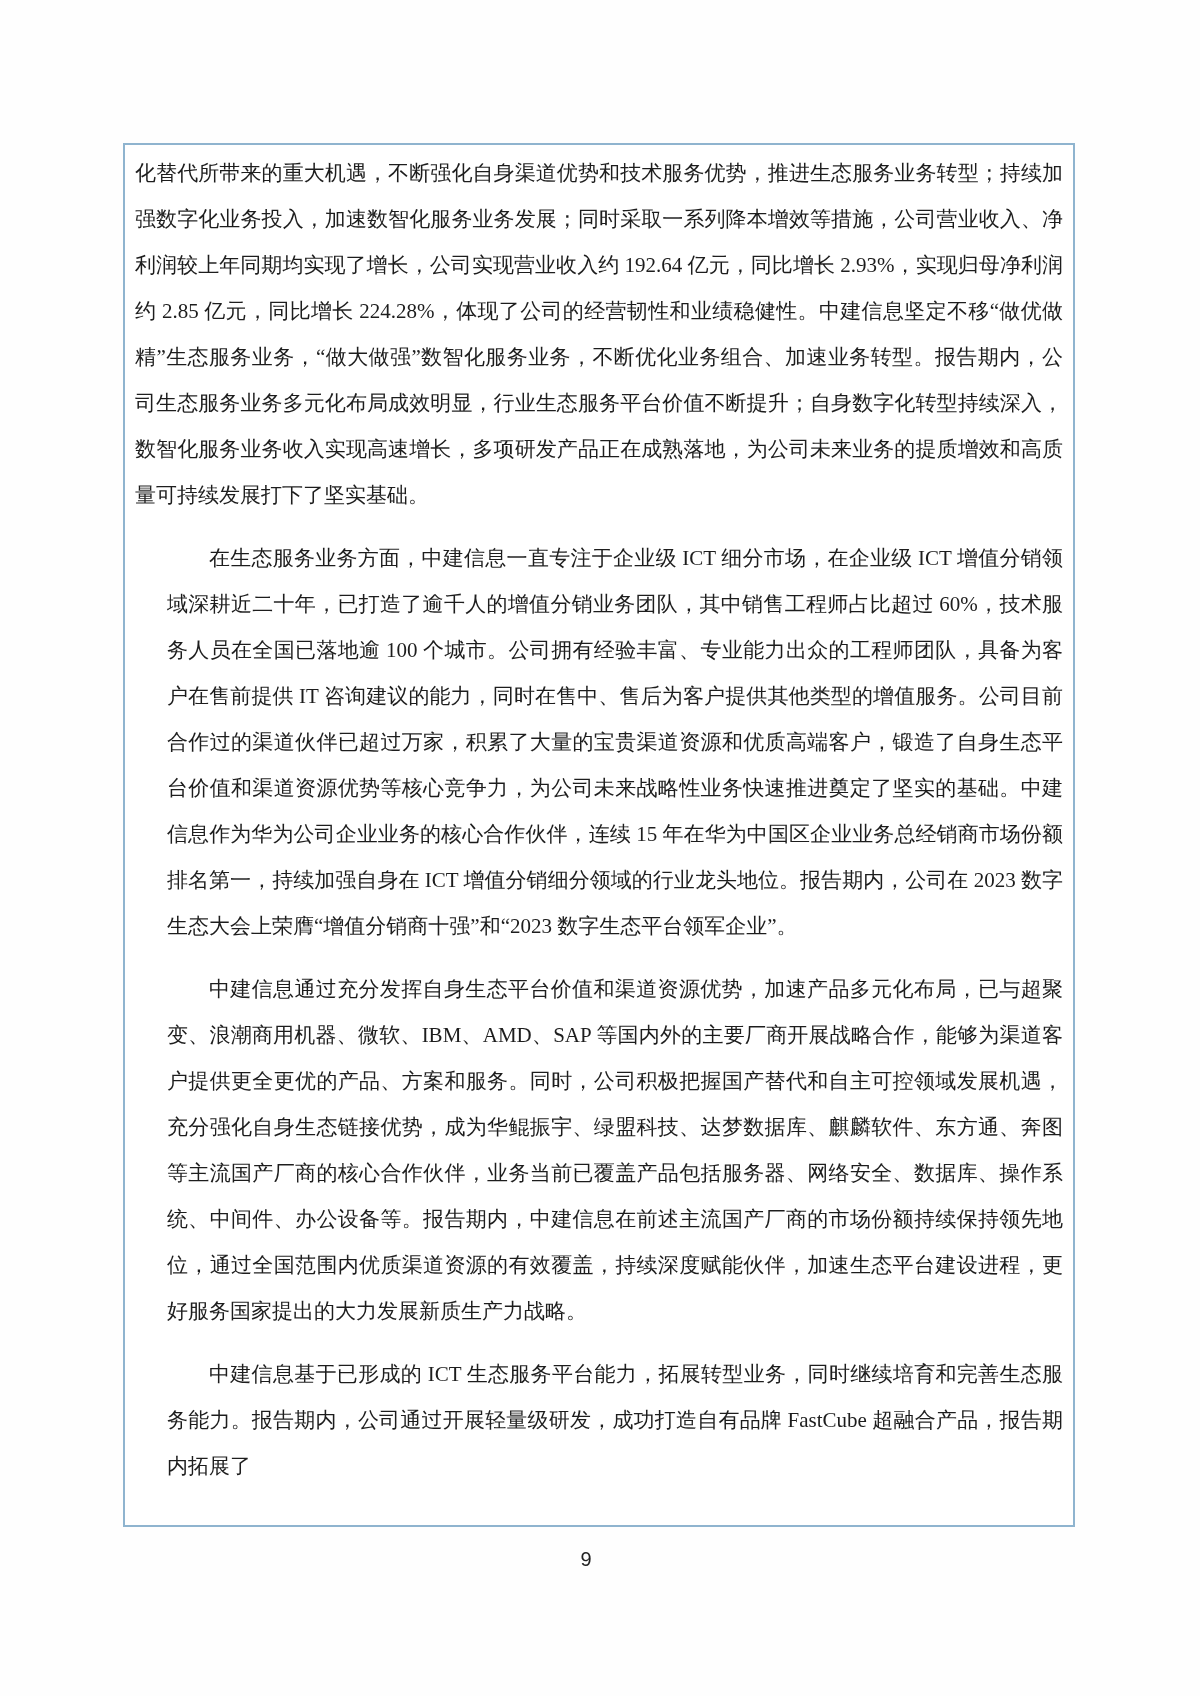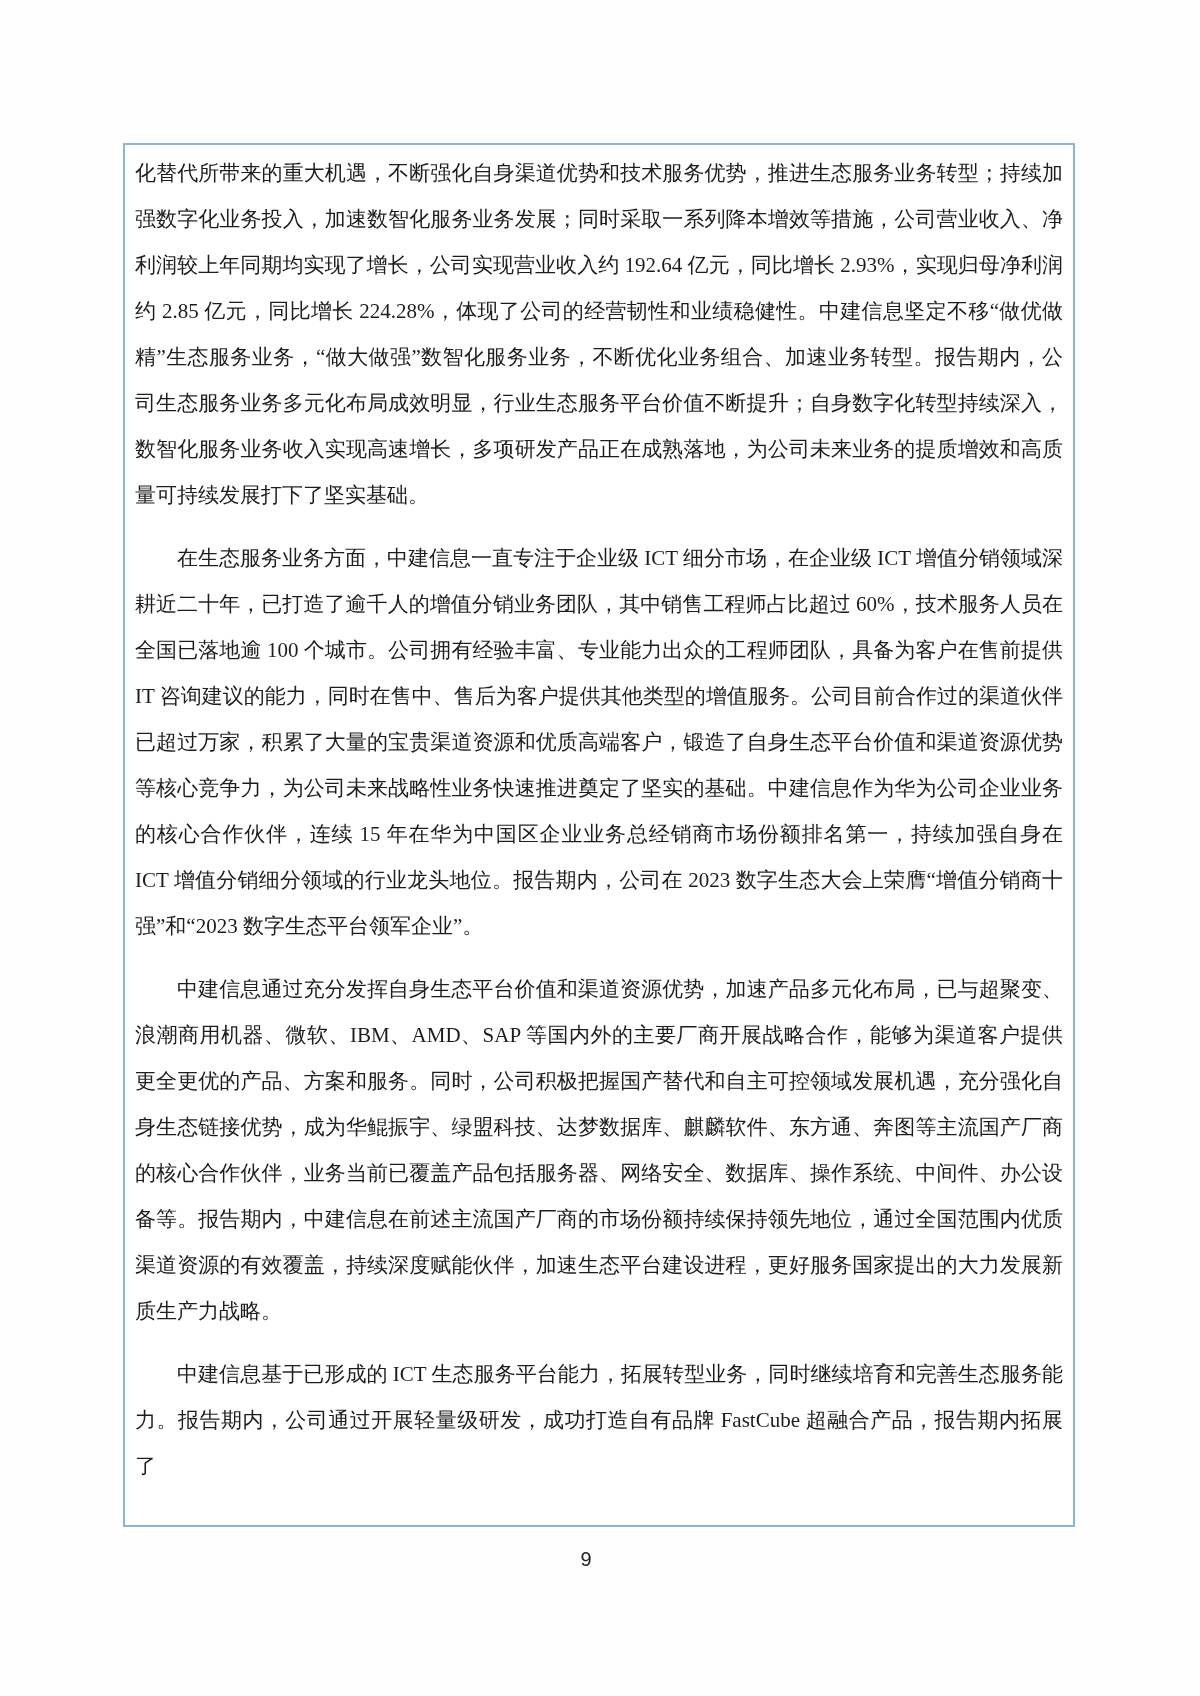--- a/index.html
+++ b/index.html
@@ -32,21 +32,21 @@
     overflow: hidden;
   }
   .para {
     font-size: 21px;
     line-height: 46px;
     color: var(--text);
     text-align: justify;
     text-justify: inter-ideograph;
     margin: 0 0 17px 0;
   }
-  .para.indent { text-indent: 2em; }
+  .para.indent { text-indent: 2em; margin-left: 32px; }
   .para.heading { margin-top: 8px; }
   .para:last-child { margin-bottom: 0; }
   .page-number {
     position: absolute;
     top: 1548px;
     left: 0;
     width: 100%;
     text-align: center;
     font-family: "Liberation Sans", "DejaVu Sans", sans-serif;
     font-size: 20px;

